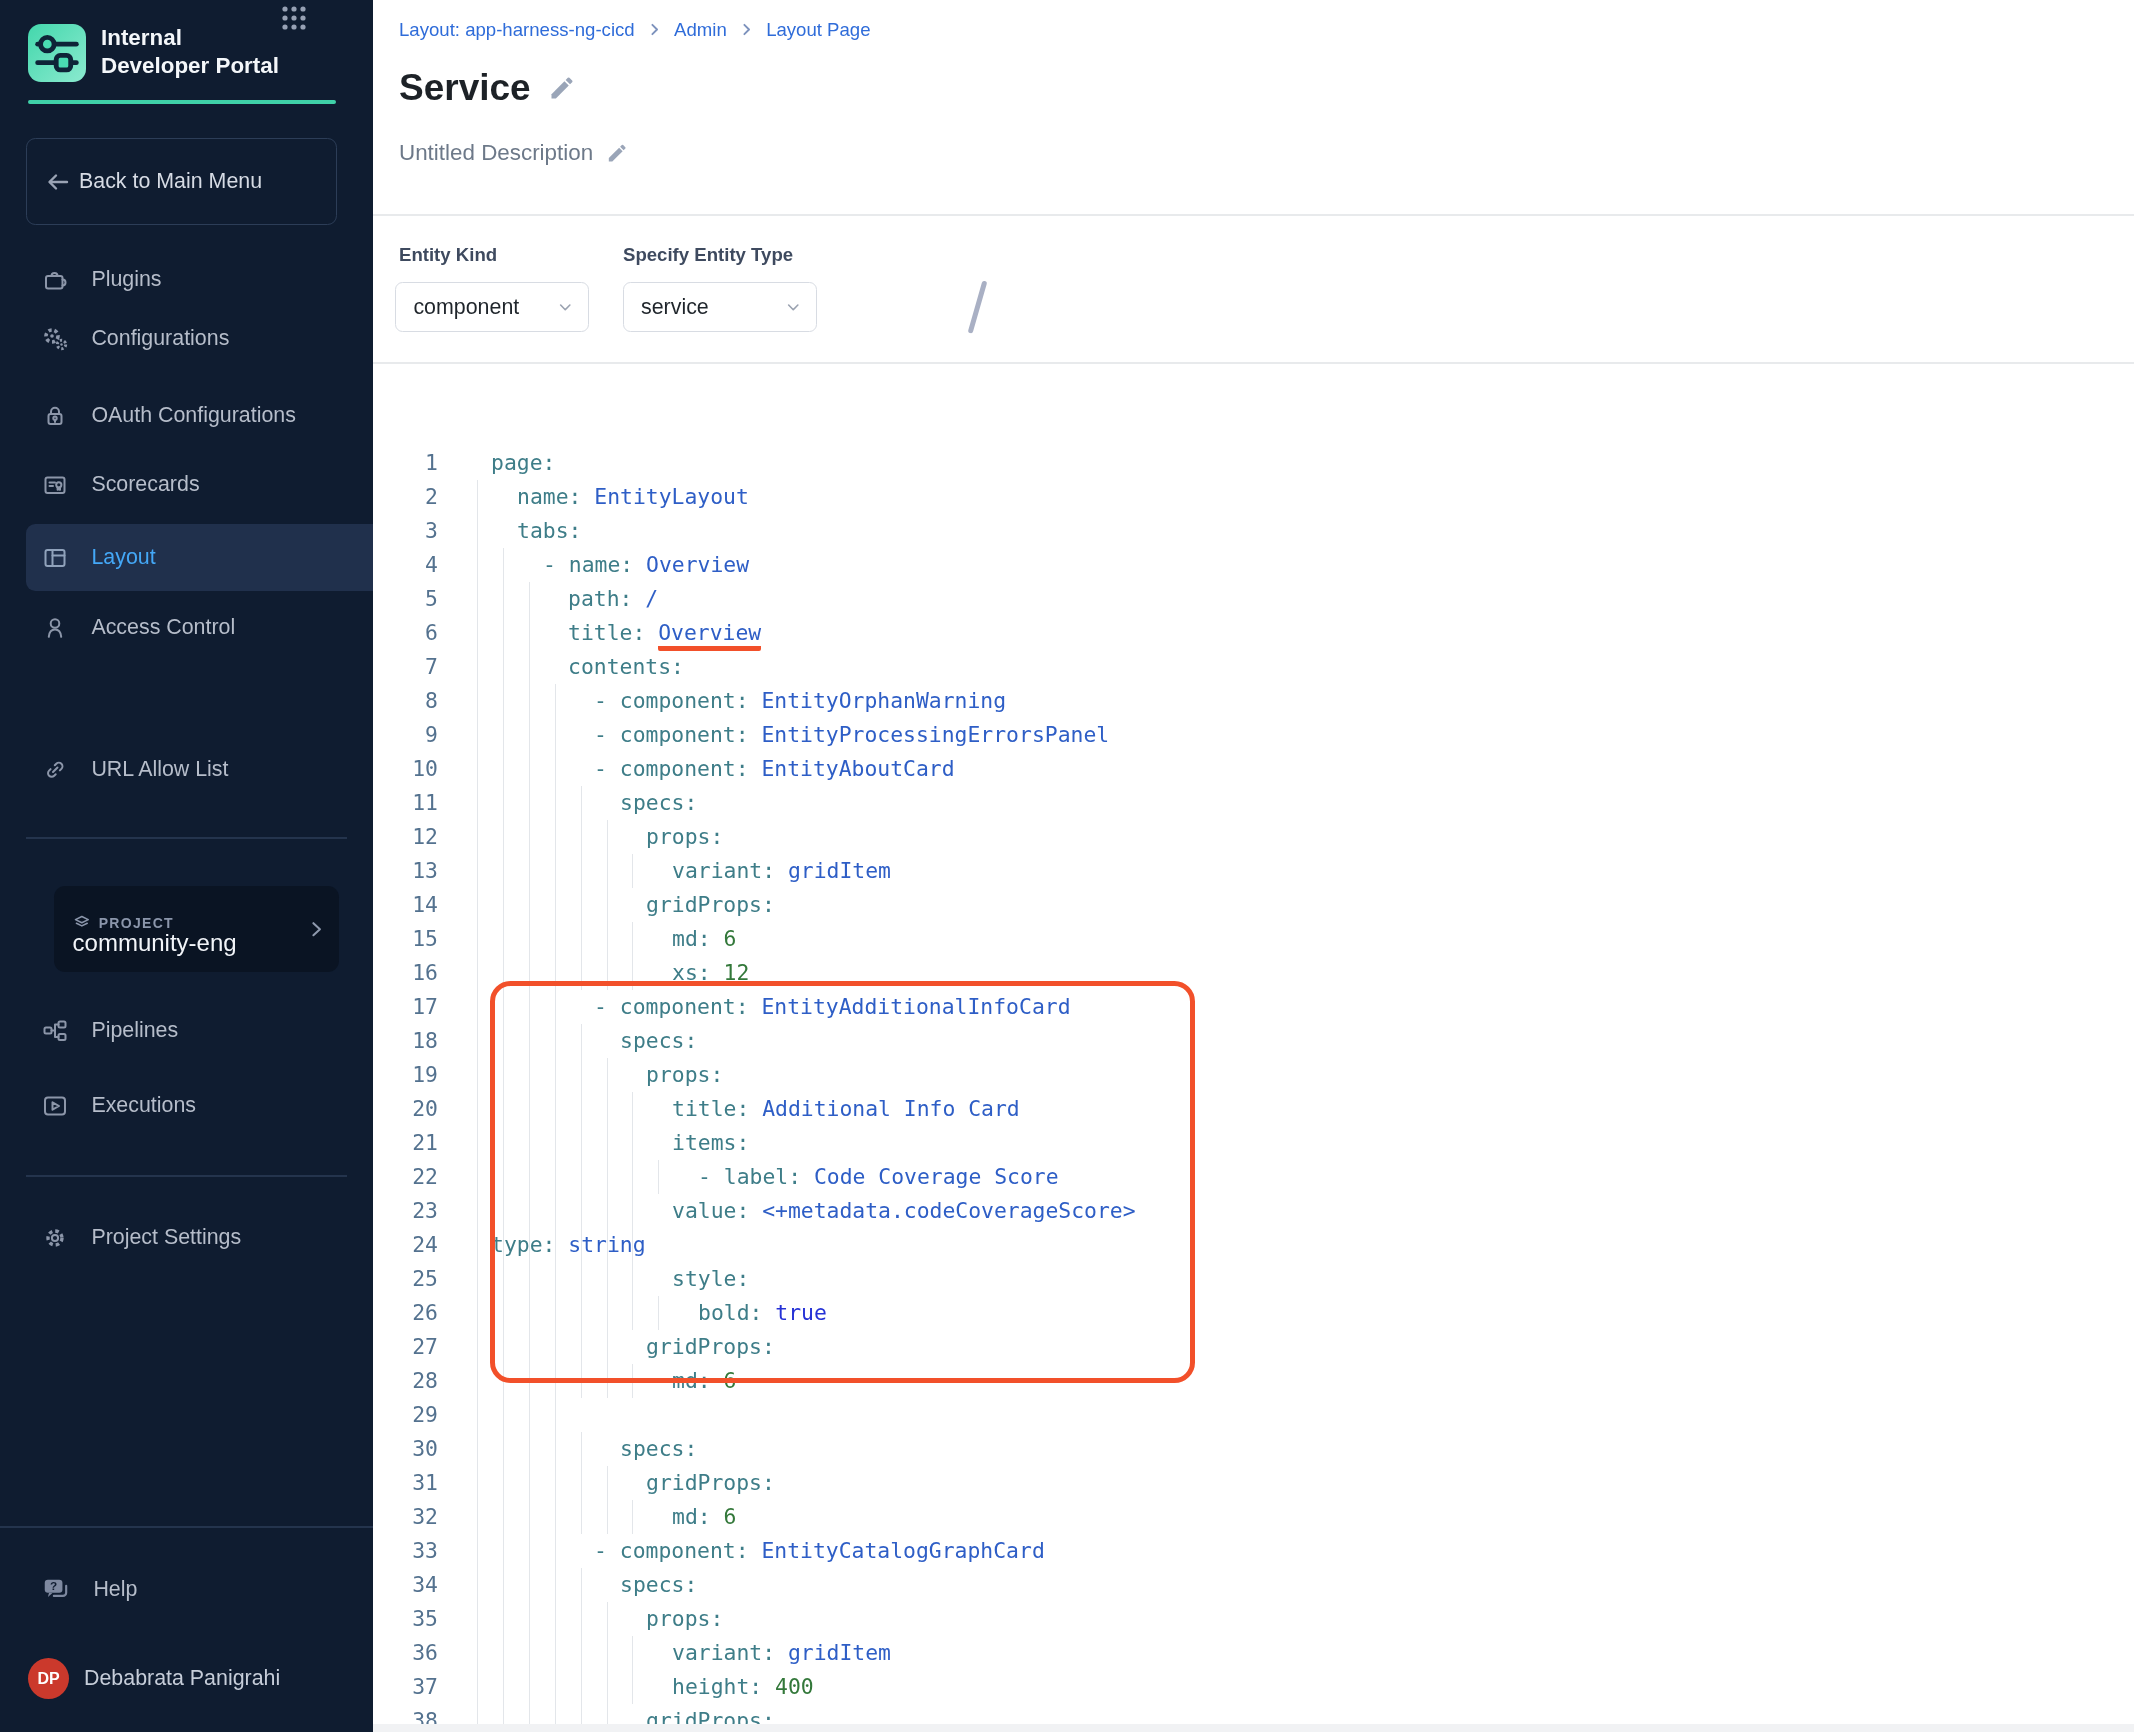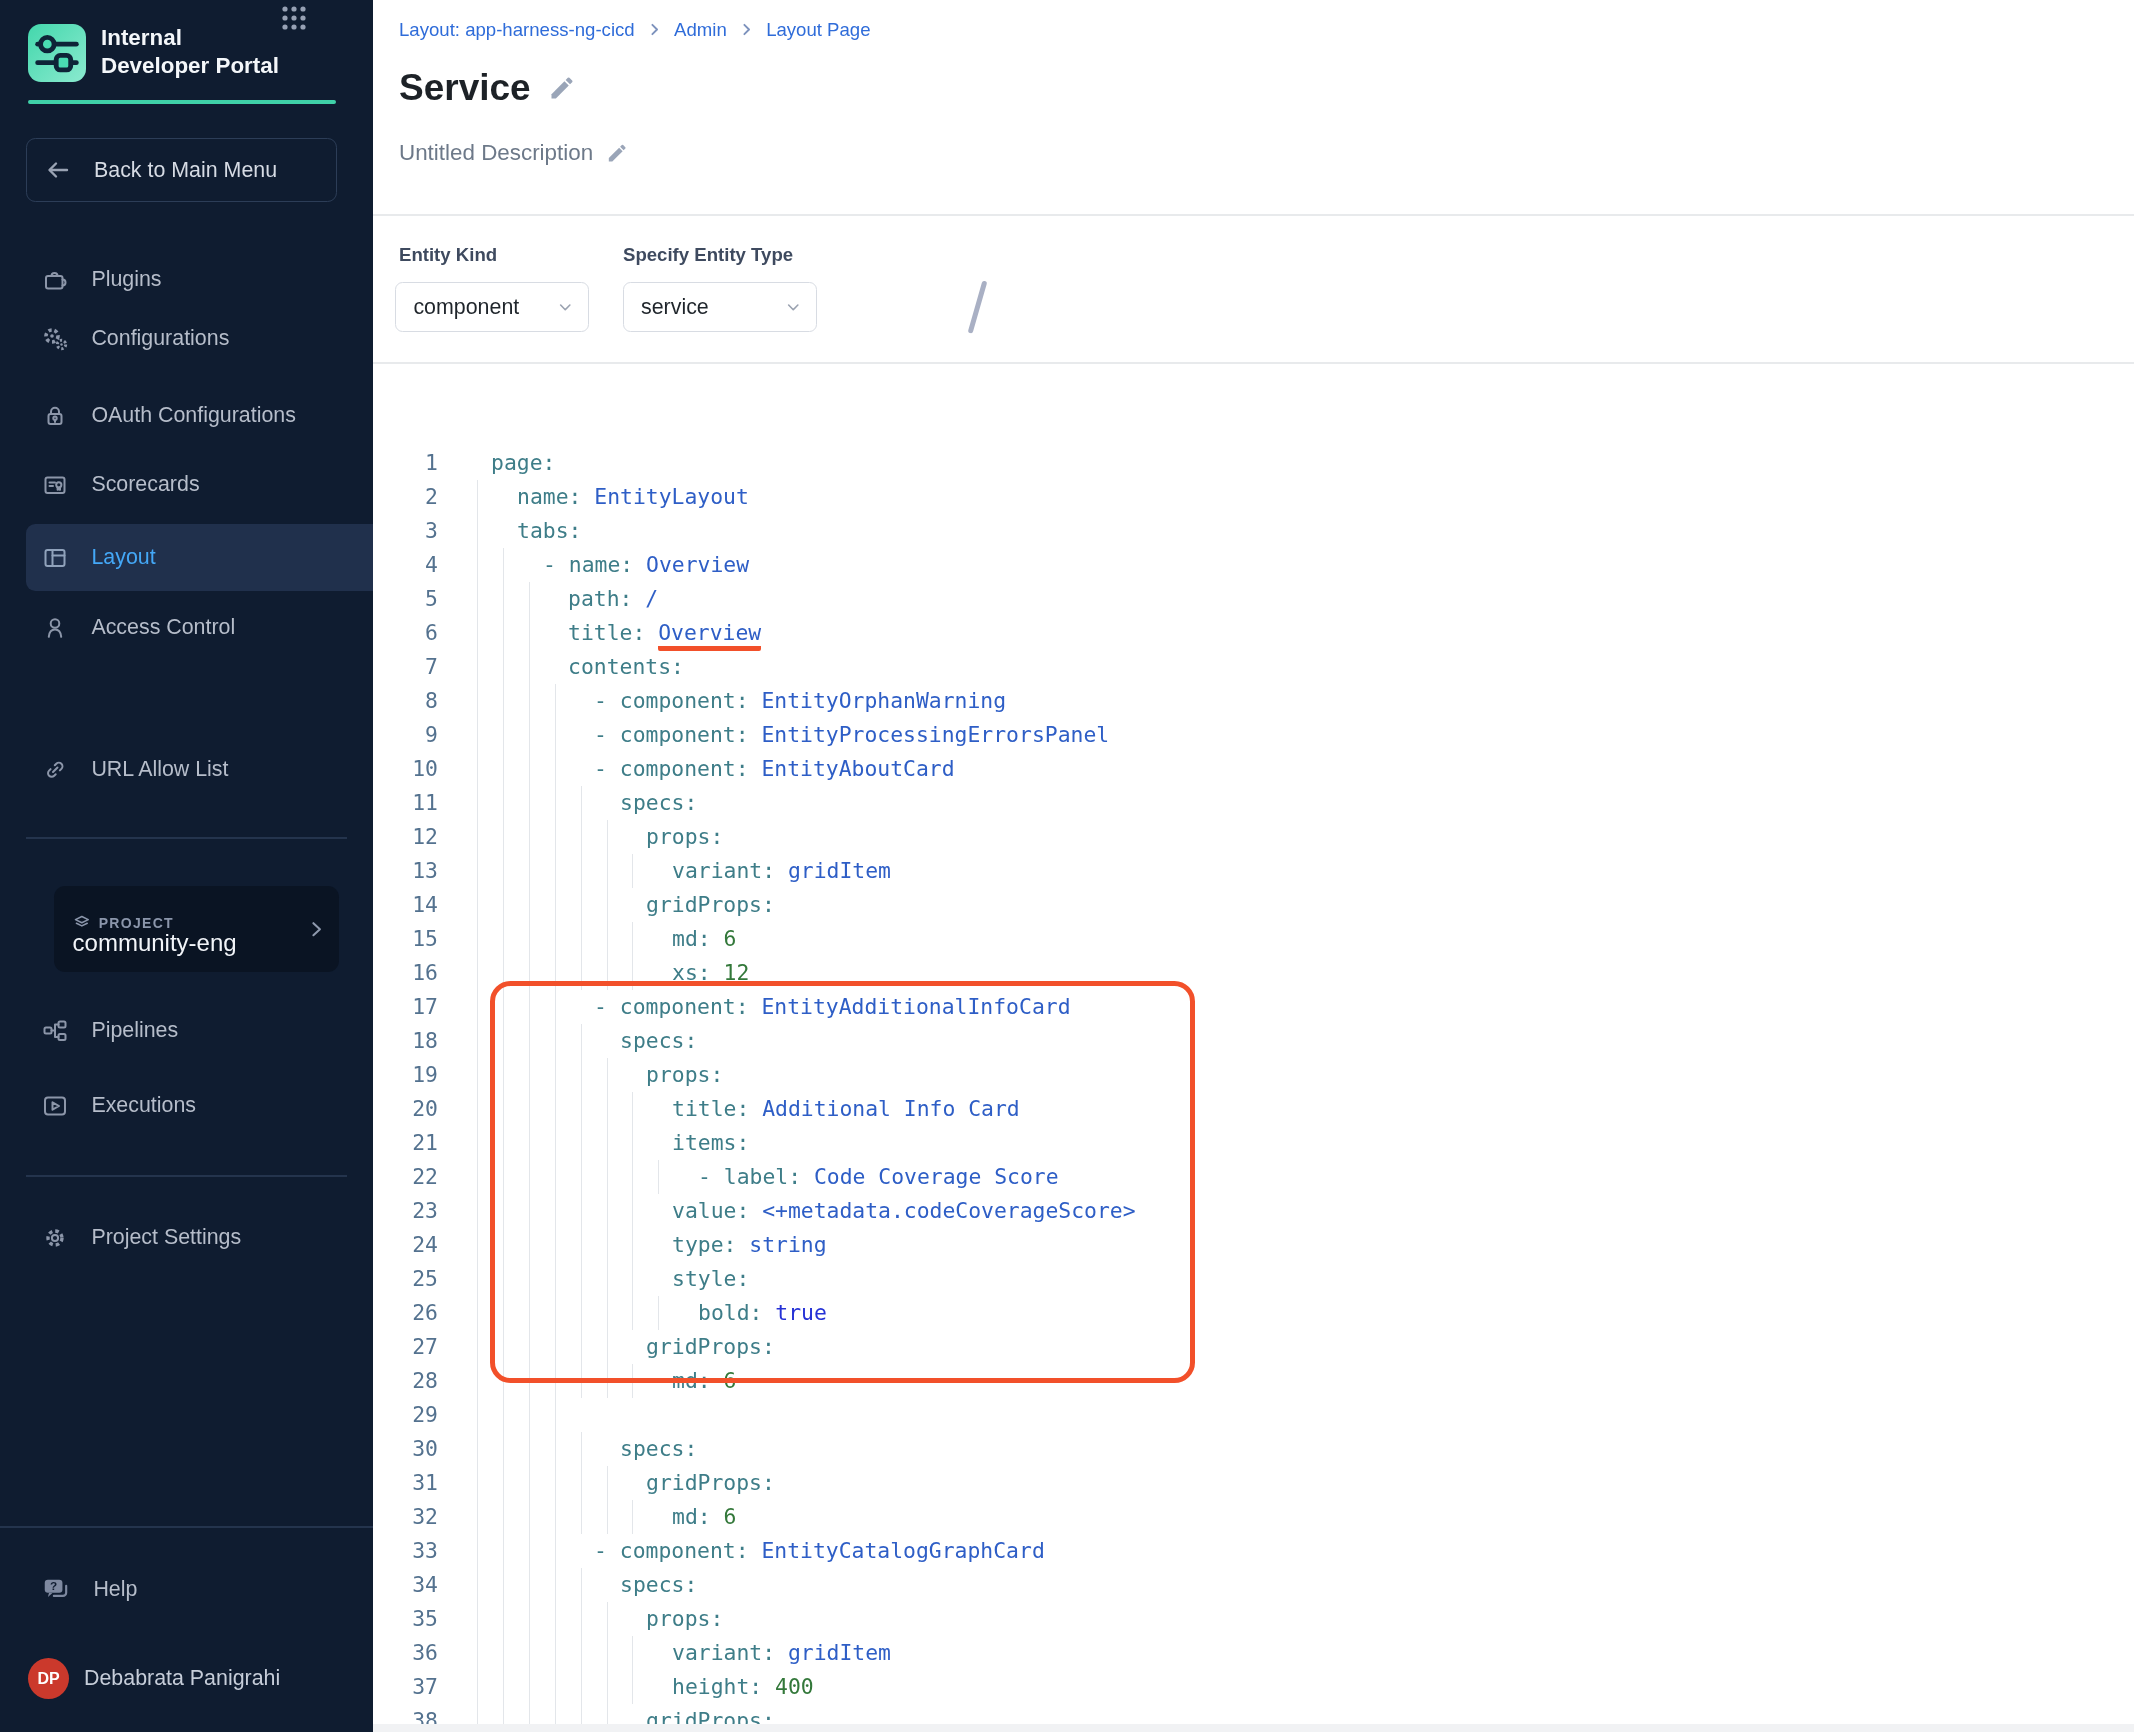--- a/index.html
+++ b/index.html
@@ -7,21 +7,21 @@
   body { position:relative; background:#ffffff; font-family:"Liberation Sans", sans-serif; }
 
   
   .sidebar { position:absolute; left:0; top:0; width:373px; height:1732px; background:#0f1c30; }
   .sb-head { position:absolute; left:28px; top:24px; width:317px; display:flex; align-items:flex-start; }
   .logo-tile { width:58px; height:58px; border-radius:13px; background:linear-gradient(135deg,#43d7ac,#8beacf); position:relative; flex:none; }
   .logo-tile svg { position:absolute; left:0; top:0; }
   .app-title { margin-left:15px; color:#f4f7fa; font-size:22.4px; line-height:28px; font-weight:bold; width:182px; }
   .grid-icon { position:absolute; left:280px; top:3.7px; cursor:pointer; }
   .teal-rule { position:absolute; left:28px; top:100px; width:308px; height:3.7px; border-radius:1.9px; background:#3fd0a8; }
-  .back-box { position:absolute; left:26px; top:138px; width:311px; height:64px; border:1.4px solid #2c3d57; border-radius:9.3px; display:flex; align-items:center; padding-left:17px; gap:22px; cursor:pointer; }
+  .back-box { position:absolute; left:26px; top:138px; width:311px; height:87px; border:1.4px solid #2c3d57; border-radius:9.3px; display:flex; align-items:center; padding-left:17px; gap:7px; cursor:pointer; }
   .back-box span { color:#d6dbe4; font-size:21.4px; }
   .nav-item { position:absolute; left:0; width:373px; height:67px; display:flex; align-items:center; padding-left:41px; gap:22.4px; cursor:pointer; }
   .nav-item span { color:#b6bdca; font-size:21.4px; }
   .nav-item.selected { left:26px; width:347px; padding-left:15px; background:#20304c; border-radius:9.3px 0 0 9.3px; }
   .nav-item.selected span { color:#44a8f7; }
   .sb-div { position:absolute; left:26px; width:321px; height:1.9px; background:#24344d; }
   .sb-div.full { left:0; width:373px; }
   .project-card { position:absolute; left:54px; top:886px; width:285px; height:86px; background:#0a1423; border-radius:11.2px; cursor:pointer; }
   .project-eyebrow { position:absolute; left:18.6px; top:15px; display:flex; align-items:center; gap:8.4px;margin-top:13px; }
   .project-eyebrow span { color:#8b96ab; font-size:14px; font-weight:bold; letter-spacing:1.3px; }
@@ -516,21 +516,21 @@
         </div>
         <div class="cl">
           <span class="ln">24</span>
           <i class="ig" style="left: 104px;"></i>
           <i class="ig" style="left: 130px;"></i>
           <i class="ig" style="left: 156px;"></i>
           <i class="ig" style="left: 182px;"></i>
           <i class="ig" style="left: 208px;"></i>
           <i class="ig" style="left: 234px;"></i>
           <i class="ig" style="left: 259px;"></i>
-          <span class="lc" style="padding-left: 181px;"><span class="tk-k">type: </span><span class="tk-v">string</span></span>
+          <span class="lc" style=""><span class="tk-k">type: </span><span class="tk-v">string</span></span>
         </div>
         <div class="cl">
           <span class="ln">25</span>
           <i class="ig" style="left: 104px;"></i>
           <i class="ig" style="left: 130px;"></i>
           <i class="ig" style="left: 156px;"></i>
           <i class="ig" style="left: 182px;"></i>
           <i class="ig" style="left: 208px;"></i>
           <i class="ig" style="left: 234px;"></i>
           <i class="ig" style="left: 259px;"></i>

